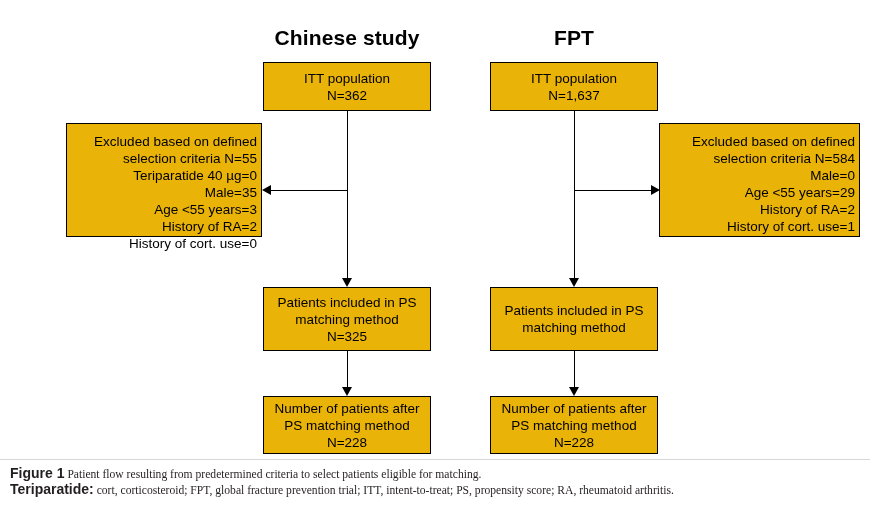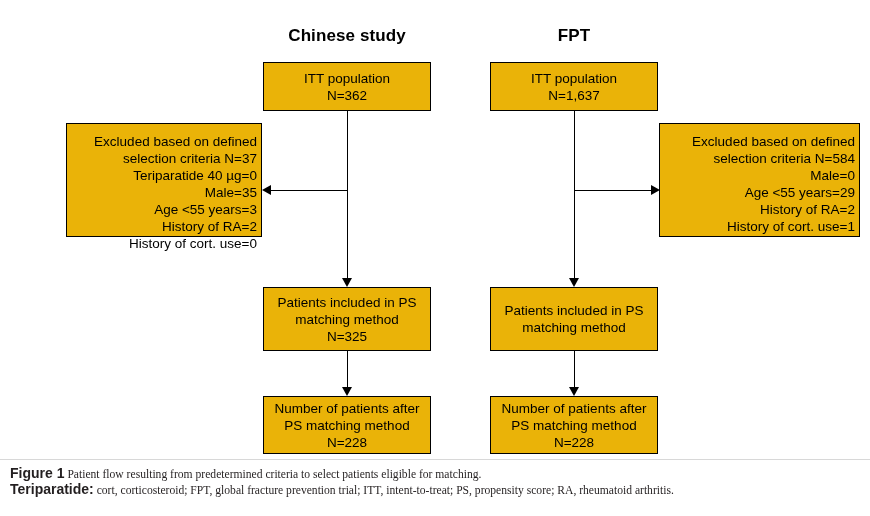--- a/index.html
+++ b/index.html
@@ -21,21 +21,21 @@
     left: 0; top: 0;
     width: 870px;
     height: 516px;
   }
 
   
   .col-title {
     position: absolute;
     font-family: "Liberation Sans", sans-serif;
     font-weight: bold;
-    font-size: 17px;
+    font-size: 21px;
     letter-spacing: 0.1px;
     text-align: center;
     white-space: nowrap;
     color: #000;
   }
   #title-left  { left: 263px; top: 26px; width: 168px; }
   #title-right { left: 490px; top: 26px; width: 168px; }
 
   
   .fbox {
@@ -169,21 +169,21 @@
   <div id="box-itt-right" class="fbox center">
     <div class="inner">
       <span class="line">ITT population</span>
       <span class="line">N=1,637</span>
     </div>
   </div>
 
   <div id="box-excl-left" class="fbox left">
     <div class="inner">
       <span class="line">Excluded based on defined</span>
-      <span class="line">selection criteria N=37</span>
+      <span class="line">selection criteria N=55</span>
       <span class="line indent">Teriparatide 40 µg=0</span>
       <span class="line indent">Male=35</span>
       <span class="line indent">Age &lt;55 years=3</span>
       <span class="line indent">History of RA=2</span>
       <span class="line indent">History of cort. use=0</span>
     </div>
   </div>
 
   <div id="box-excl-right" class="fbox left">
     <div class="inner">

